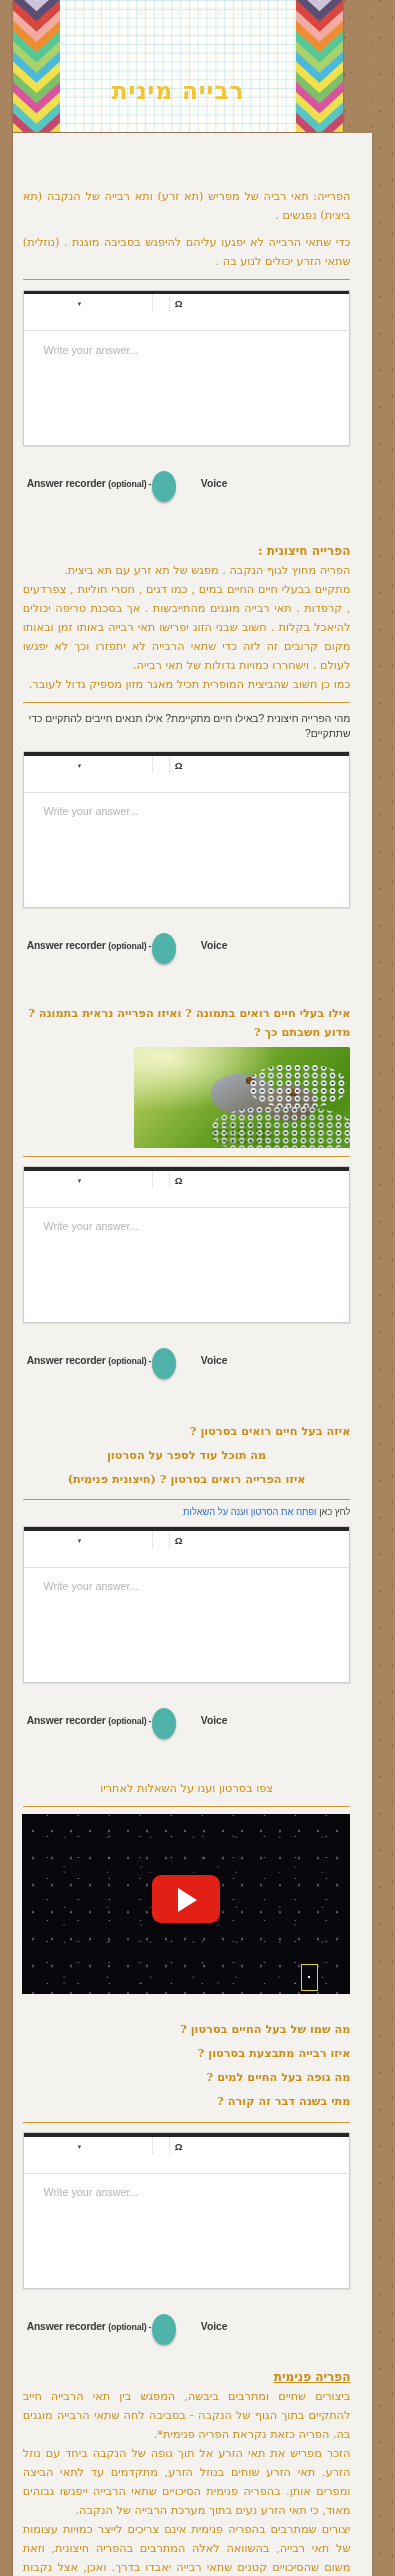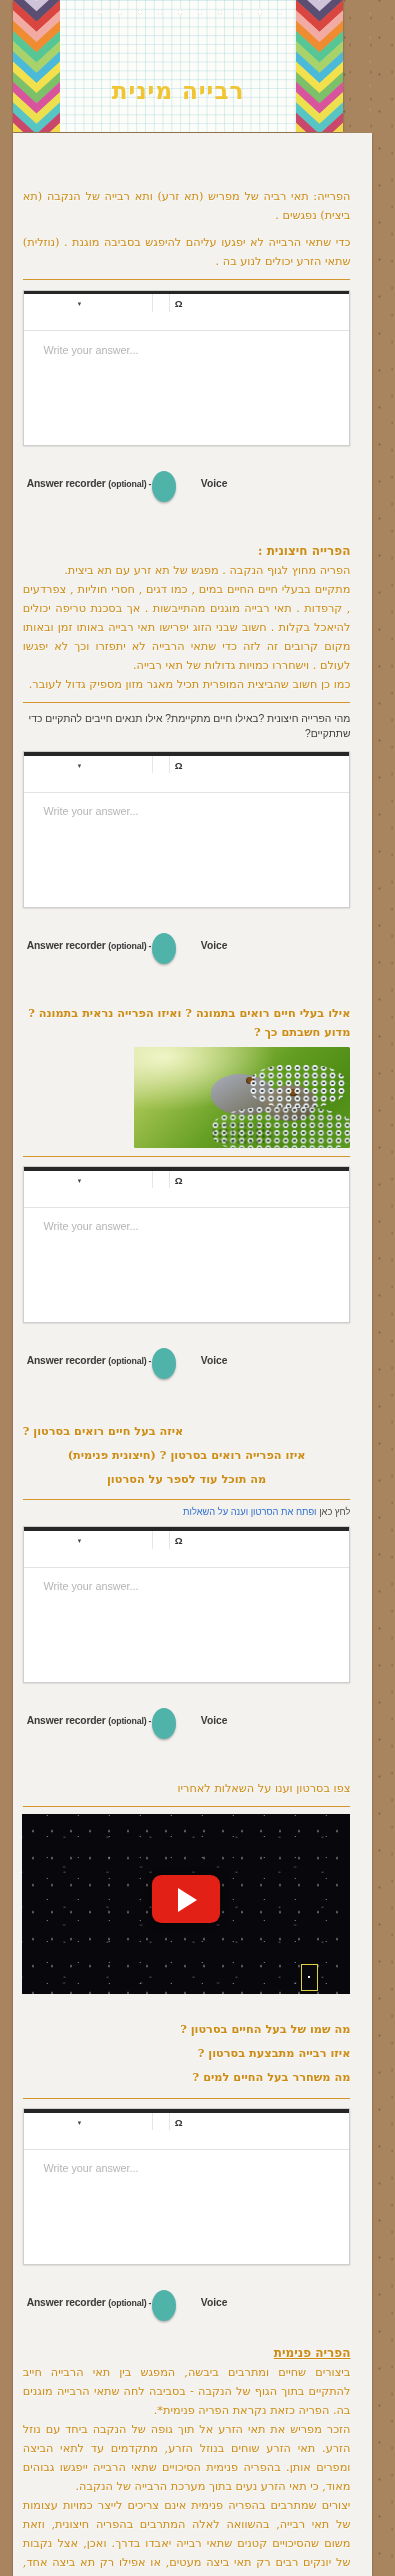--- a/index.html
+++ b/index.html
@@ -48,21 +48,21 @@
   }
   .orange{
     font-family:"DejaVu Serif","DejaVu Sans",serif;
     color:#cd8d15; font-size:11.3px; line-height:19px;
     text-align:justify; text-shadow:0 0.5px 0 rgba(255,255,255,.55);
   }
   .orange.q{ font-weight:bold; text-align:right; }
   .orange.title{ font-weight:bold; font-size:12px; }
   .orange.u{ text-decoration:underline; }
   .orange.wide{ line-height:24px; }
-  .leftal{ text-align:right; }
+  .leftal{ text-align:center; }
   .darkq{ color:#3d3d3d; font-size:10.3px; line-height:15.5px; text-align:right; }
   .divider{ border:none; border-top:1px solid #d3952a; margin:8.2px 0 7.2px 0; }
   .sp16{height:8.2px;} .sp45{height:23px;} .sp78{height:40px;}
   
   .editor{ margin-top:9.3px; background:#fff; border:0.5px solid #cfcfcf;
            box-shadow:0 0.5px 1.5px rgba(0,0,0,.22); direction:ltr; }
   .editor-topbar{ height:3.6px; background:#262626; }
   .toolbar{ position:relative; height:37px; border-bottom:0.5px solid #e2e2e2; }
   .caret{ position:absolute; left:54px; top:6.2px; color:#444; font-size:6.7px; cursor:pointer; }
   .tsep{ position:absolute; top:0; width:0.5px; height:17.5px; background:#e6e6e6; }
@@ -236,23 +236,23 @@
     </div>
   </div>
 
   <div class="recorder">
     <span class="rec-label"><b>Answer recorder</b> <span class="opt">(optional) -</span></span>
     <span class="rec-btn"></span>
     <span class="rec-voice">Voice</span>
   </div>
 
   <div class="sp78"></div>
-  <p class="orange q wide" style="text-align:left">איזה בעל חיים רואים בסרטון ?</p>
+  <p class="orange q wide" style="text-align:right">איזה בעל חיים רואים בסרטון ?</p>
+  <p class="orange q wide" style="text-align:center">מה תוכל עוד לספר על הסרטון</p>
   <p class="orange q wide" style="text-align:center">איזו הפרייה רואים בסרטון ? (חיצונית פנימית)</p>
-  <p class="orange q wide" style="text-align:center">מה תוכל עוד לספר על הסרטון</p>
 
   <hr class="divider">
   <div class="linkline">
     <span>לחץ כאן</span>
     <a href="#" class="blue">ופתח את הסרטון וענה על השאלות</a>
   </div>
 
   <div class="editor">
     <div class="editor-topbar"></div>
     <div class="toolbar">
@@ -280,21 +280,22 @@
   <div class="video">
     <div class="play">
         <span class="tri"></span>
       </div>
     <div class="ng-logo"></div>
   </div>
 
   <div class="sp45"></div>
   <p class="orange q wide leftal">מה שמו של בעל החיים בסרטון ?</p>
   <p class="orange q wide leftal">איזו רבייה מתבצעת בסרטון ?</p>
-  <p class="orange q wide leftal">מה משחרר בעל החיים למים ?</p>
+  <p class="orange q wide leftal">מה גופה בעל החיים למים ?</p>
+  <p class="orange q wide leftal">מתי בשנה דבר זה קורה ?</p>
 
   <hr class="divider">
 
   <div class="editor">
     <div class="editor-topbar"></div>
     <div class="toolbar">
       <span class="caret">▾</span>
       <span class="tsep s1"></span>
       <span class="tsep s2"></span>
       <span class="omega">Ω</span>

